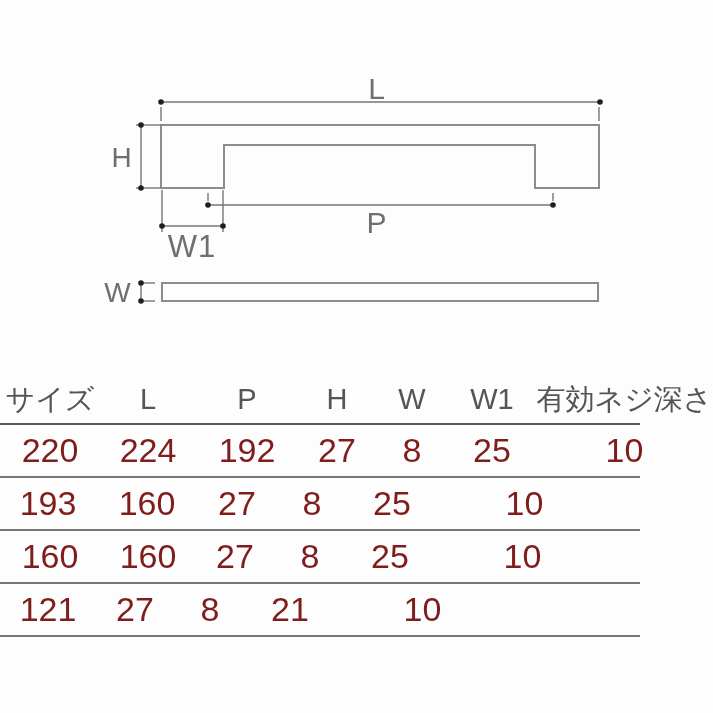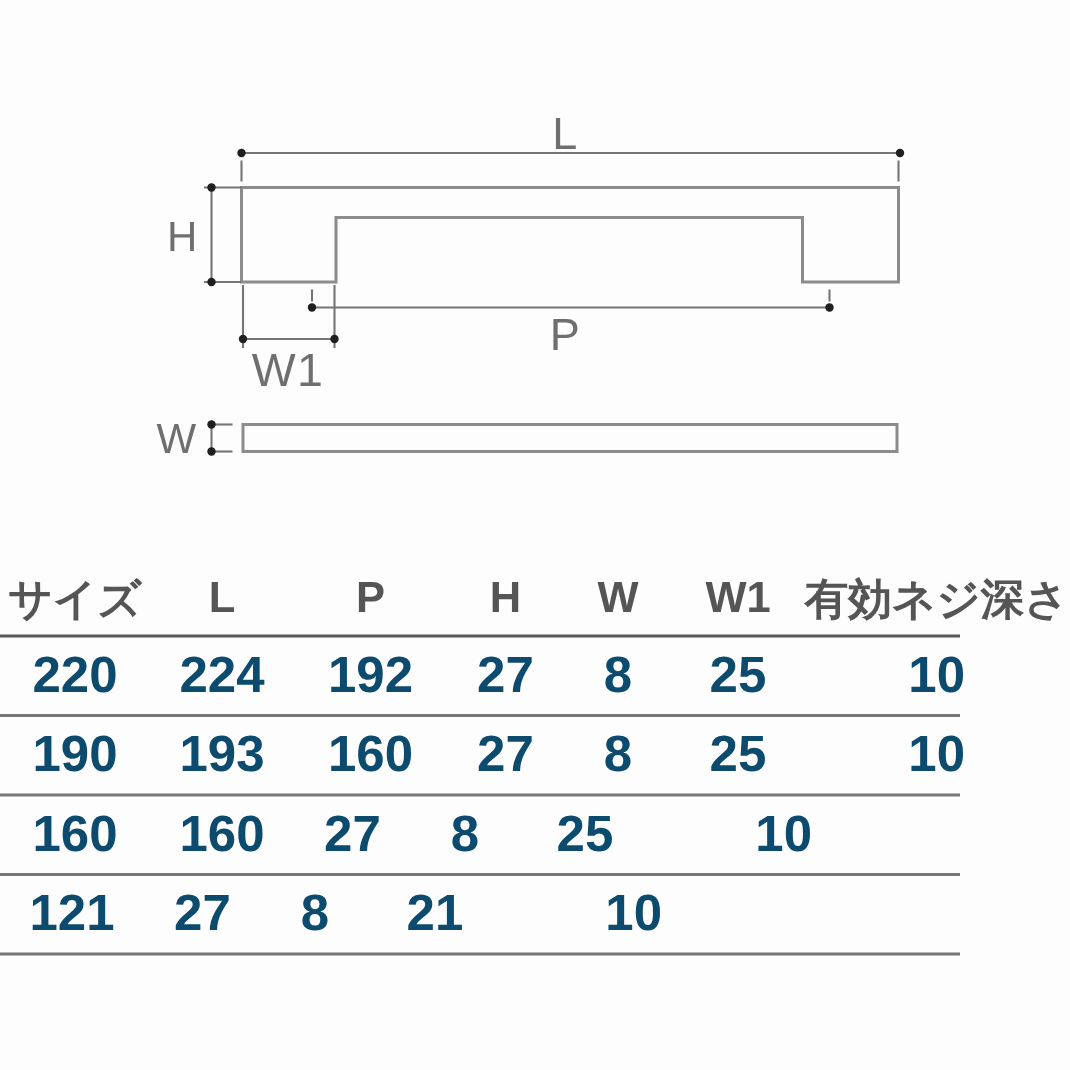--- a/index.html
+++ b/index.html
@@ -17,33 +17,33 @@
   .dim-label {
     fill:#6f6f6f;
     font-family:"Liberation Sans", sans-serif;
     font-weight:300;
     letter-spacing:1px;
   }
 
   
   .spec-table {
     position:absolute; left:0; top:376px; width:640px;
-    font-weight:700;
+    font-weight:400;
   }
   .t-row { display:flex; align-items:center; }
   .t-header {
     height:47px;
     font-size:29px;
     color:#555;
     border-bottom:2px solid #5a5a5a;
   }
   .t-data {
     height:51px;
     font-size:34px;
-    color:#0c4a6e;
+    color:#7f1d1d;
     border-bottom:2px solid #777;
   }
   .t-cell {
     text-align:center;
     flex:0 0 auto;
     white-space:nowrap;
   }
 </style>
 </head>
 <body>
@@ -113,21 +113,20 @@
         <div class="t-row t-data">
           <div class="t-cell" style="width: 100px;">220</div>
           <div class="t-cell" style="width: 96px;">224</div>
           <div class="t-cell" style="width: 102px;">192</div>
           <div class="t-cell" style="width: 78px;">27</div>
           <div class="t-cell" style="width: 72px;">8</div>
           <div class="t-cell" style="width: 88px;">25</div>
           <div class="t-cell" style="width: 177px;">10</div>
         </div>
         <div class="t-row t-data">
-          <div class="t-cell" style="width: 100px;">190</div>
           <div class="t-cell" style="width: 96px;">193</div>
           <div class="t-cell" style="width: 102px;">160</div>
           <div class="t-cell" style="width: 78px;">27</div>
           <div class="t-cell" style="width: 72px;">8</div>
           <div class="t-cell" style="width: 88px;">25</div>
           <div class="t-cell" style="width: 177px;">10</div>
         </div>
         <div class="t-row t-data">
           <div class="t-cell" style="width: 100px;">160</div>
           <div class="t-cell" style="width: 96px;">160</div>

